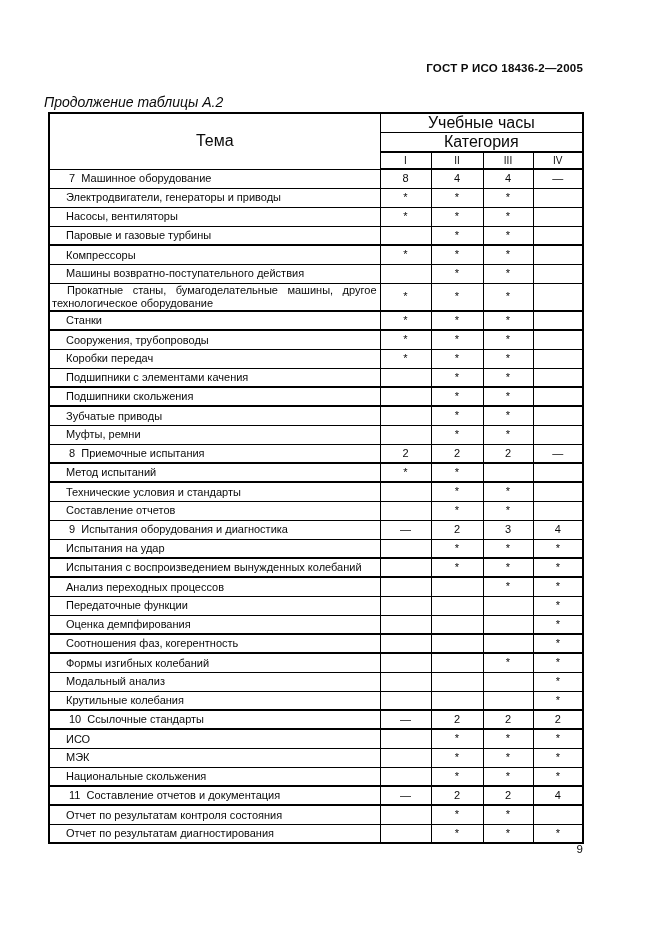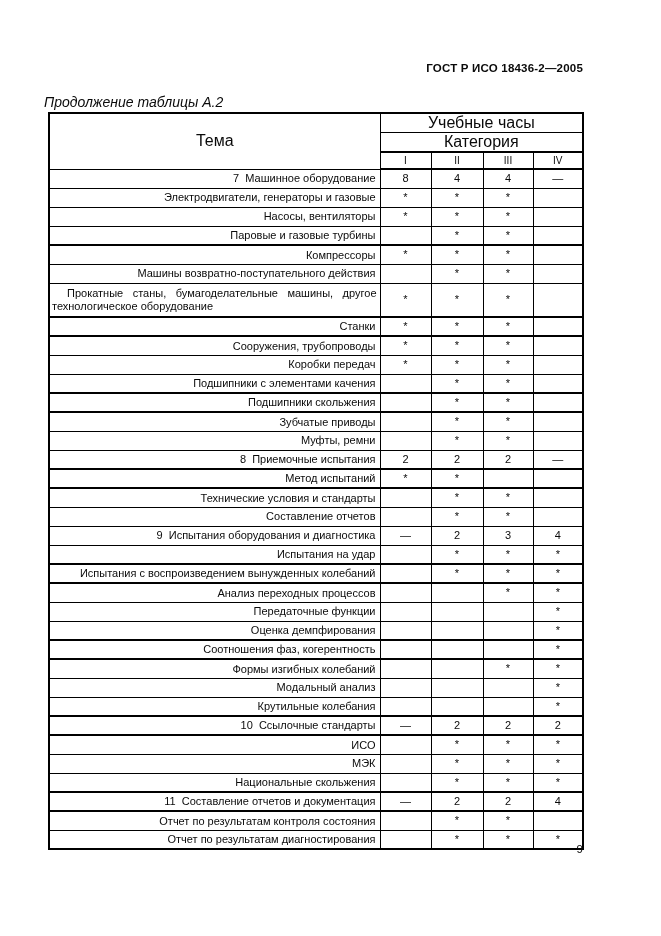--- a/index.html
+++ b/index.html
@@ -23,24 +23,24 @@
   }
   .gost th,.gost td{border:1px solid #000;padding:0;overflow:hidden;}
   .gost thead th{
     font-weight:normal;font-size:16px;text-align:center;vertical-align:middle;
   }
   tr.h1{height:17px;}
   tr.h2{height:16px;}
   tr.h3{height:17px;}
   tr.h3 th{border-top:2px solid #000;border-bottom:2px solid #000;font-size:10px;}
   .gost tbody tr{height:19px;}
-  .gost tbody tr.multi{height:34px;}
+  .gost tbody tr.multi{height:28px;}
   .gost tbody tr.thick td{border-bottom-width:2px;}
   td.topic{
-    font-size:11px;text-align:right;vertical-align:middle;
+    font-size:11px;text-align:left;vertical-align:middle;
     padding-left:16px;padding-right:4px;line-height:12.5px;
   }
   td.topic.section{padding-left:19px;}
   td.topic.multiline{
     padding-left:2px;padding-right:3px;text-indent:15px;
     text-align:justify;hyphens:manual;-webkit-hyphens:manual;
   }
   td.val{font-size:11px;text-align:center;vertical-align:middle;line-height:1;}
   .page-number{
     position:absolute;top:843px;right:78px;font-size:11.5px;
@@ -77,21 +77,21 @@
   </thead>
   <tbody>
       <tr>
         <td class="topic section">7&nbsp; Машинное оборудование</td>
         <td class="val">8</td>
         <td class="val">4</td>
         <td class="val">4</td>
         <td class="val">—</td>
       </tr>
       <tr>
-        <td class="topic">Электродвигатели, генераторы и газовые</td>
+        <td class="topic">Электродвигатели, генераторы и приводы</td>
         <td class="val">*</td>
         <td class="val">*</td>
         <td class="val">*</td>
         <td class="val"></td>
       </tr>
       <tr>
         <td class="topic">Насосы, вентиляторы</td>
         <td class="val">*</td>
         <td class="val">*</td>
         <td class="val">*</td>

